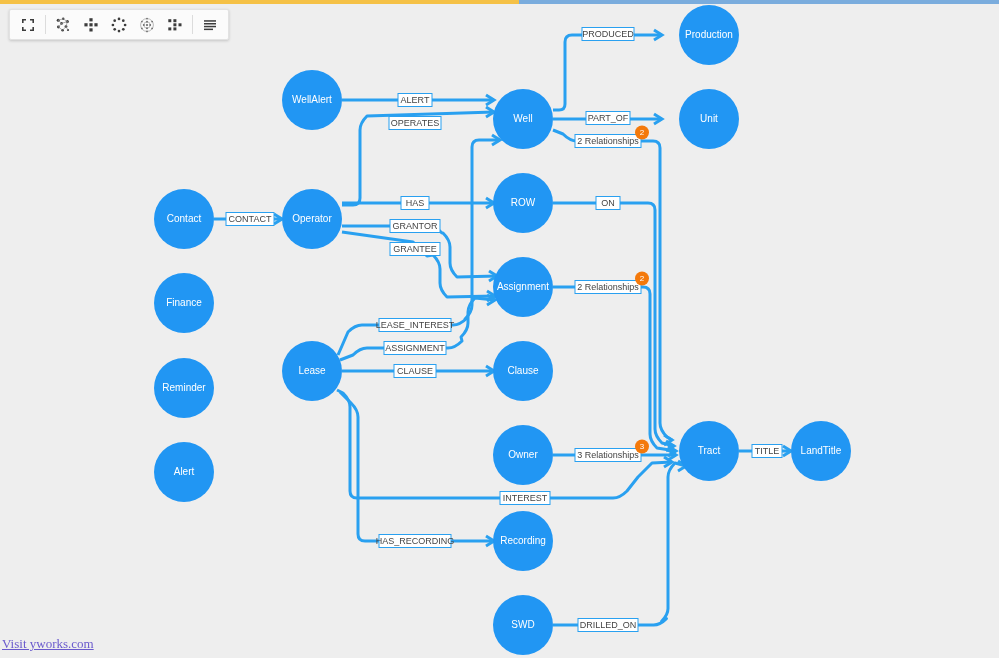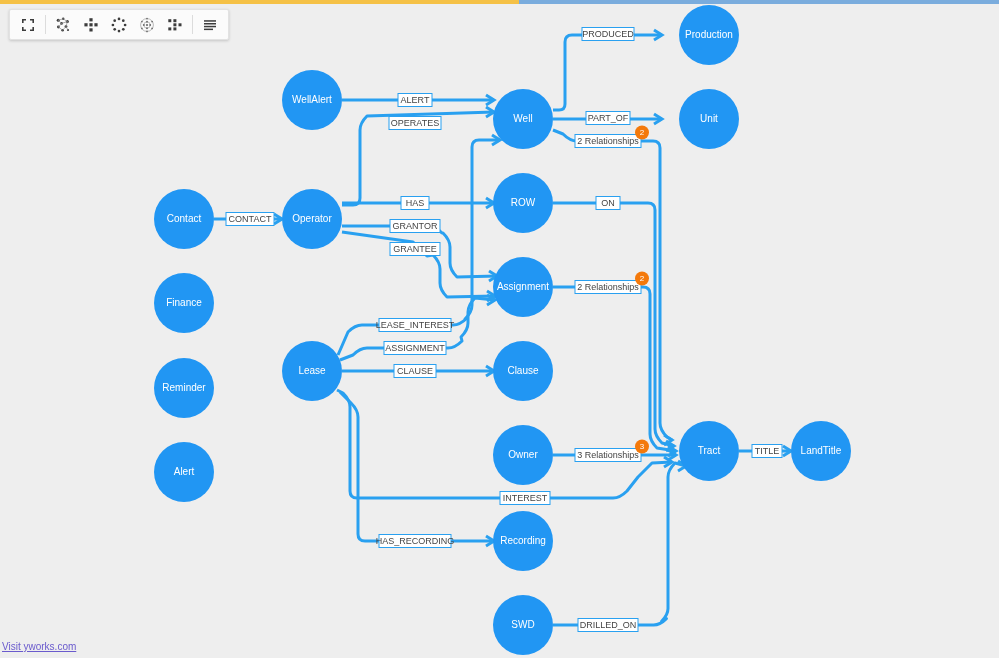--- a/index.html
+++ b/index.html
@@ -65,22 +65,22 @@
   }
   .badge-circle{fill:#f4790b;}
   .badge-text{
     fill:#ffffff;font-size:8px;
     font-family:"Liberation Sans", sans-serif;
     text-anchor:middle;dominant-baseline:middle;
     pointer-events:none;
   }
   #watermark{
     position:absolute;left:2px;bottom:6px;
-    font-family:Liberation Sans, sans-serif;
-    font-size:10px;
+    font-family:Liberation Serif, serif;
+    font-size:13px;
     color:#6a5acd;
     text-decoration:underline;
     cursor:pointer;
   }
 </style>
 </head>
 <body>
 
 <div id="progress-bar">
   <div class="fill" style="width: 52%;"></div>

